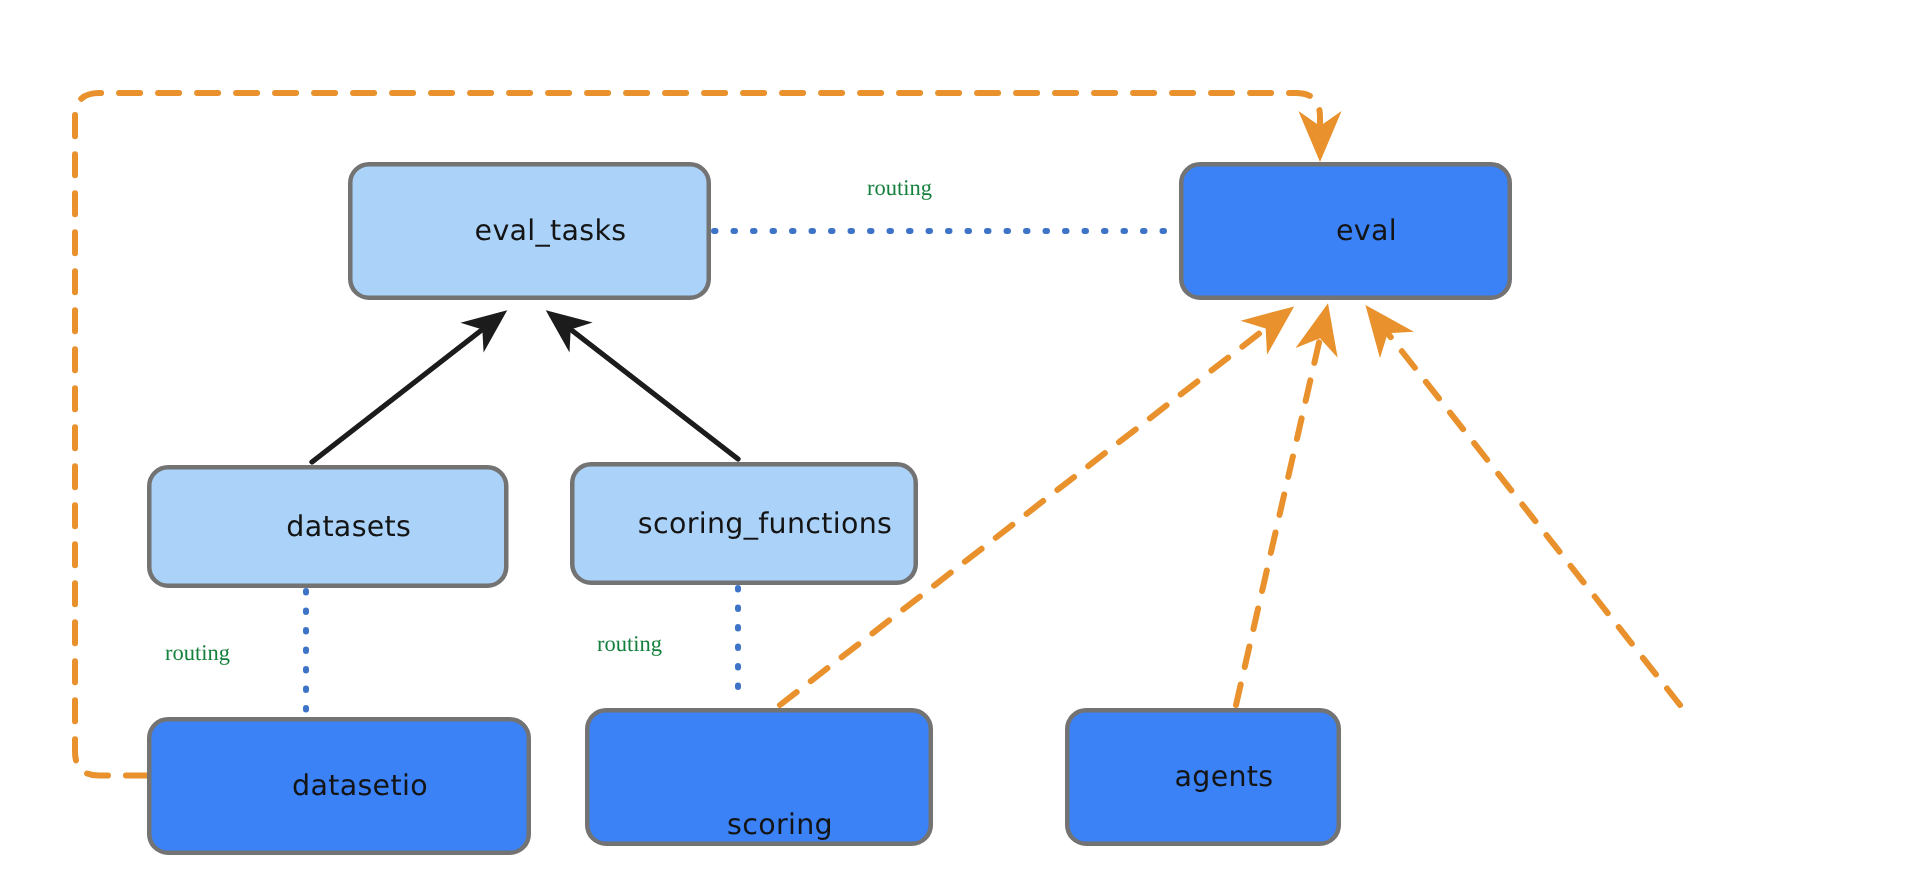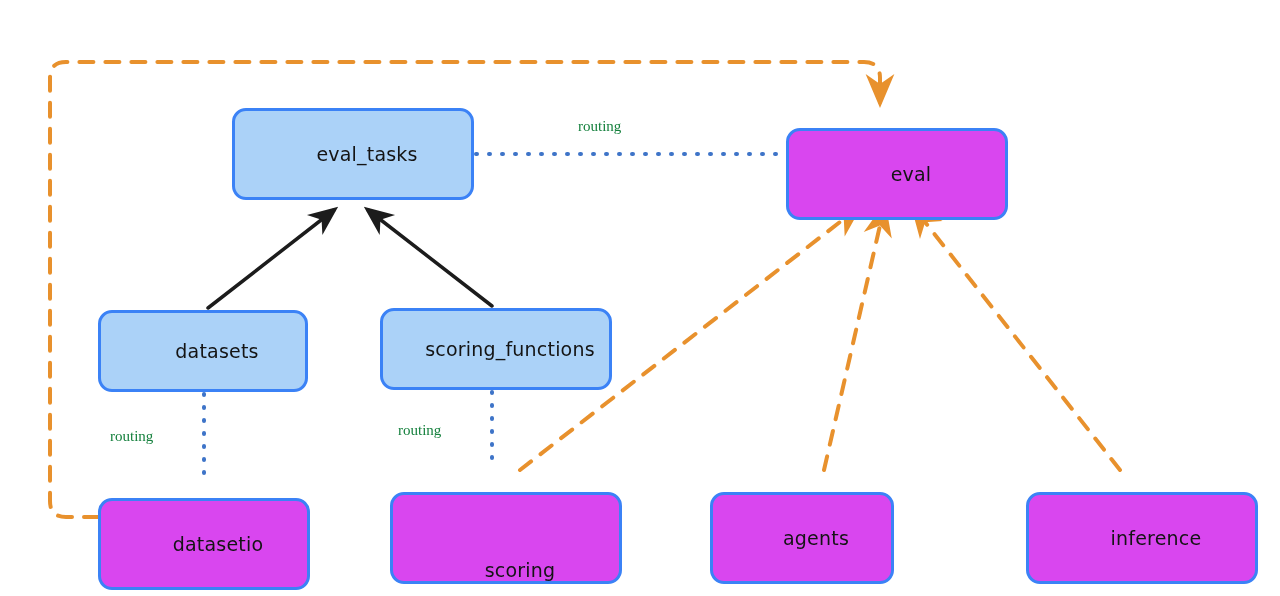--- a/index.html
+++ b/index.html
@@ -22,30 +22,30 @@
     width: 1280px;
     height: 596px;
     pointer-events: none;
   }
   .node {
     position: absolute;
     box-sizing: border-box;
     display: flex;
     align-items: center;
     justify-content: center;
-    border: 3px solid #3b82f6;
+    border: 3px solid #737373;
     border-radius: 14px;
     font-size: 19px;
     color: #141414;
     letter-spacing: .2px;
     font-family: "DejaVu Sans", sans-serif;
     padding-left: 28px;
   }
   .node.blue  { background: #ABD2F8; }
-  .node.green { background: #d946ef; margin-top: 20px; }
+  .node.green { background: #3b82f6; }
   .node .label { pointer-events: none; }
 
   .edge-label {
     position: absolute;
     color: #15803d;
     font-size: 15px;
     font-family: Liberation Serif, serif;
     white-space: nowrap;
   }
 </style>
@@ -84,43 +84,40 @@
   </svg>
 
   <div class="node blue" style="left:232px; top:108px; width:242px; height:92px;">
     <span class="label">eval_tasks</span>
   </div>
 
   <div class="node green" style="left:786px; top:108px; width:222px; height:92px;">
     <span class="label">eval</span>
   </div>
 
-  <div class="node blue" style="left:98px; top:310px; width:210px; height:82px;">
+  <div class="node blue" style="left:98px; top:310px; width:241px; height:82px;">
     <span class="label">datasets</span>
   </div>
 
   <div class="node blue" style="left:380px; top:308px; width:232px; height:82px;">
     <span class="label">scoring_functions</span>
   </div>
 
-  <div class="node green" style="left:98px; top:478px; width:212px; height:92px;">
+  <div class="node green" style="left:98px; top:478px; width:256px; height:92px;">
     <span class="label">datasetio</span>
   </div>
 
   <div class="node green" style="left:390px; top:472px; width:232px; height:92px;align-items:flex-end;">
     <span class="label">scoring</span>
   </div>
 
   <div class="node green" style="left:710px; top:472px; width:184px; height:92px;">
     <span class="label">agents</span>
   </div>
 
-  <div class="node green" style="left:1026px; top:472px; width:232px; height:92px;">
-    <span class="label">inference</span>
-  </div>
 
   <div class="edge-label" style="left:578px; top:118px;">routing</div>
 
   <div class="edge-label" style="left:110px; top:428px;">routing</div>
 
   <div class="edge-label" style="left:398px; top:422px;">routing</div>
 
 </div>
 
 </body></html>

